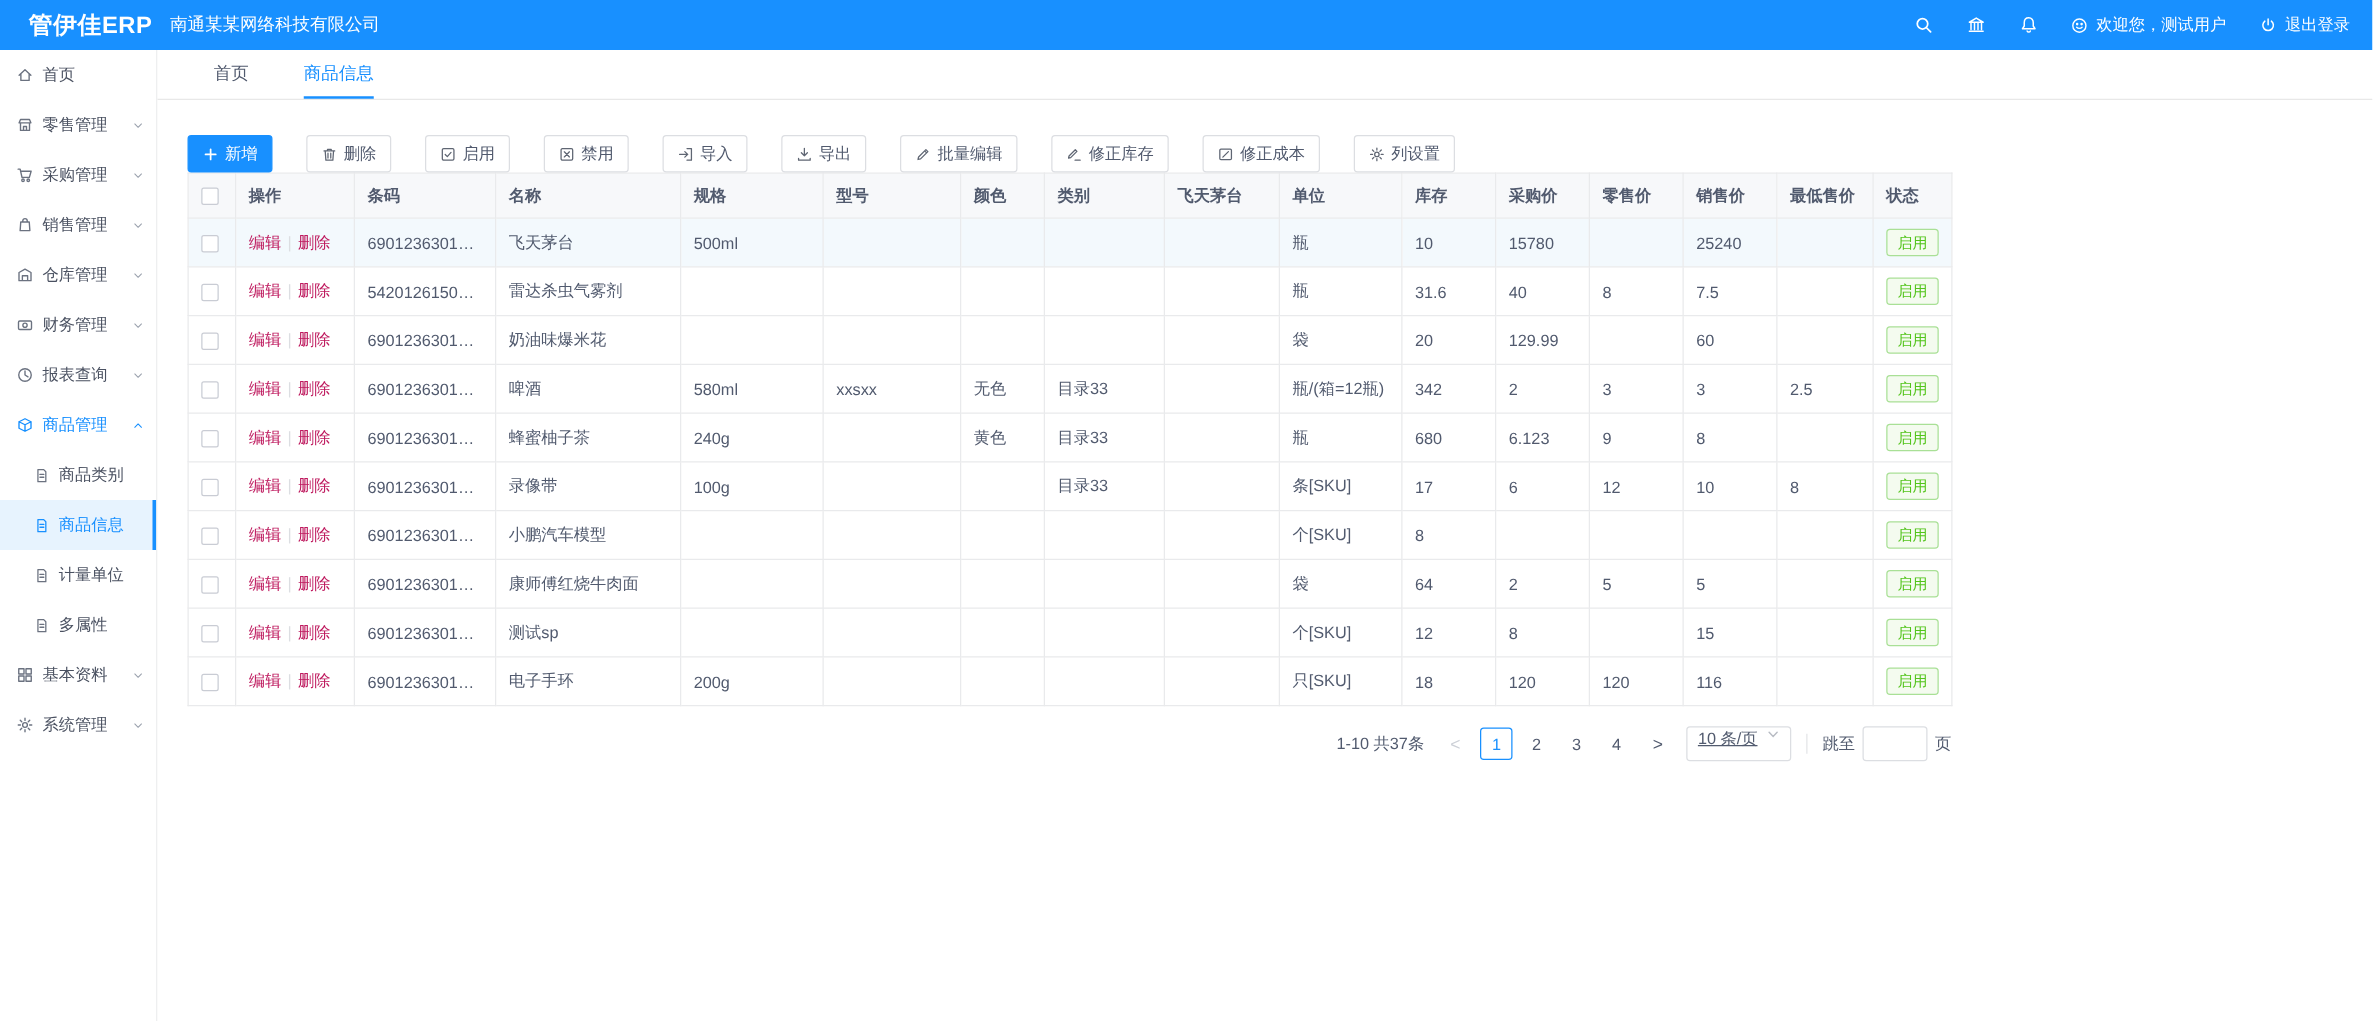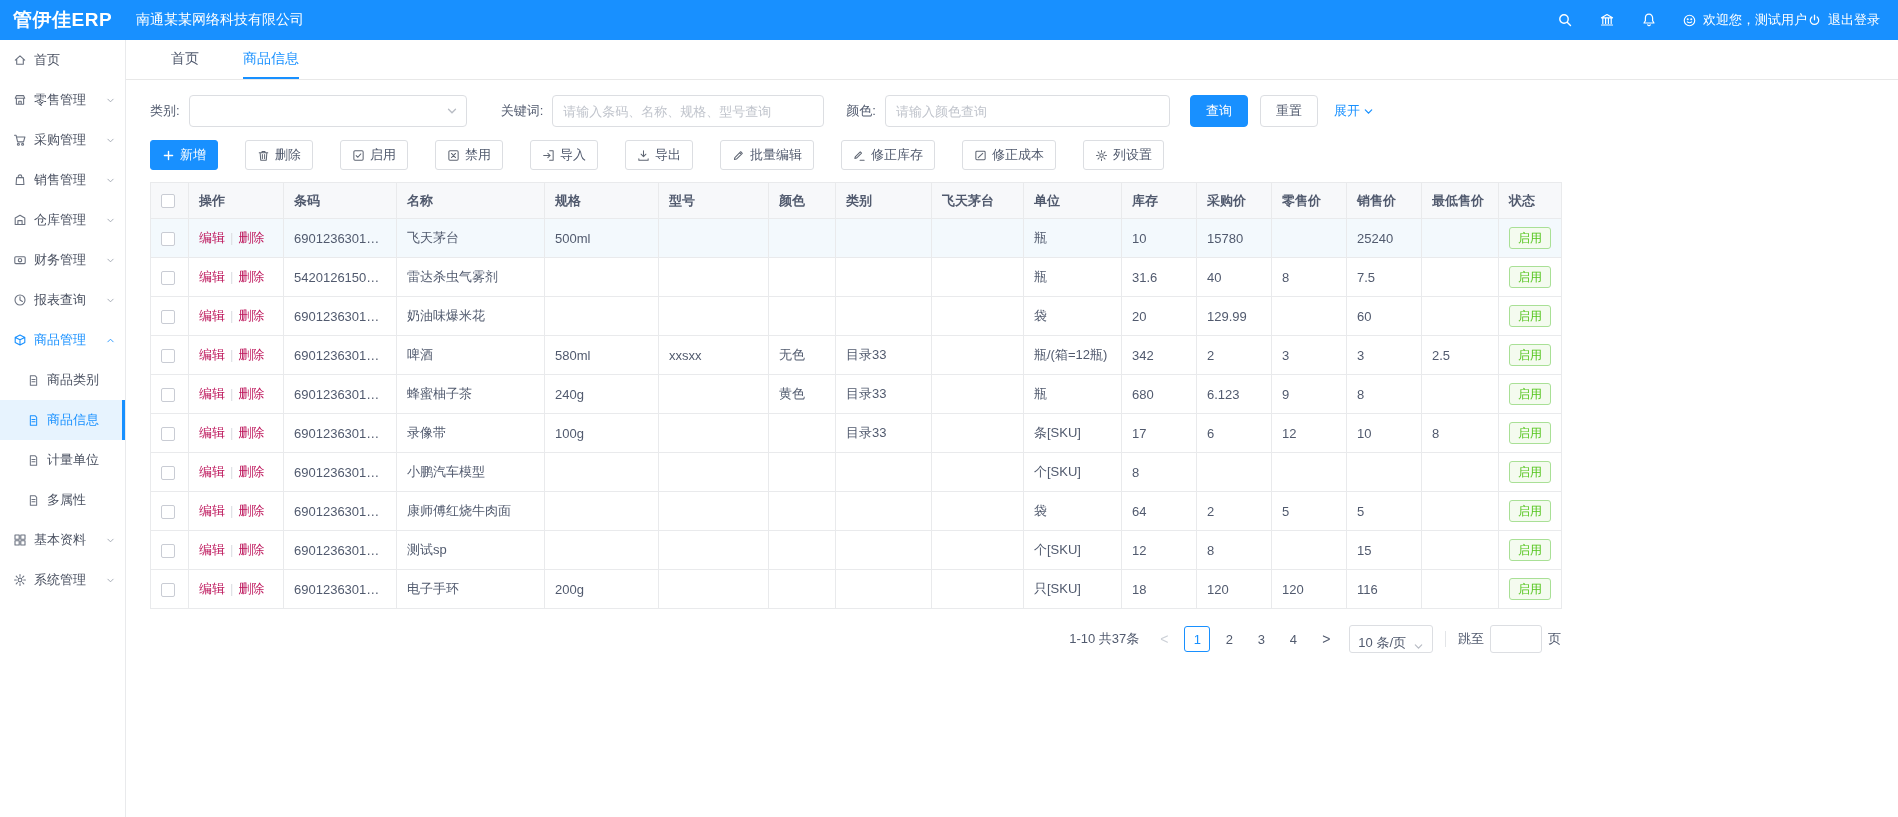--- a/index.html
+++ b/index.html
@@ -2,25 +2,25 @@
 <html><head>
 <meta charset="utf-8">
 <style>
   *{box-sizing:border-box;margin:0;padding:0;}
   html,body{background:#fff;}
   body{width:1898px;height:817px;font-family:"Liberation Sans","DejaVu Sans",sans-serif;font-size:13px;color:#515a6e;overflow:hidden;}
   .page{width:1898px;height:817px;display:flex;flex-direction:column;overflow:hidden;}
 
   
   .topbar{height:40px;background:#1890ff;display:flex;align-items:center;color:#fff;flex:none;}
-  .logo{width:126px;padding-left:13px;font-size:19px;font-weight:bold;letter-spacing:.5px;white-space:nowrap;}
+  .logo{width:126px;padding-left:23px;font-size:19px;font-weight:bold;letter-spacing:.5px;white-space:nowrap;}
   .company{font-size:14px;margin-left:10px;white-space:nowrap;}
   .spacer{flex:1;}
   .hicon{width:18px;height:18px;margin-right:24px;display:inline-flex;align-items:center;justify-content:center;cursor:pointer;color:#fff;}
-  .huser{display:inline-flex;align-items:center;gap:6px;font-size:13px;cursor:pointer;white-space:nowrap;}
+  .huser{display:inline-flex;align-items:center;gap:6px;font-size:13px;margin-right:26px;cursor:pointer;white-space:nowrap;}
 
   
   .bodywrap{flex:1;display:flex;min-height:0;}
   .sidebar{width:126px;flex:none;border-right:1px solid #e9eaec;background:#fff;overflow:hidden;}
   .side-item{height:40px;display:flex;align-items:center;padding:0 9px 0 13px;cursor:pointer;color:#4a5161;}
   .side-item .icon{width:14px;height:14px;margin-right:7px;color:#6b7280;display:inline-flex;flex:none;}
   .side-item .label{flex:1;white-space:nowrap;}
   .side-item .arrow{width:11px;height:11px;color:#9aa1ad;margin:0;}
   .side-item.parent-active{color:#1890ff;}
   .side-item.parent-active .icon,.side-item.parent-active .arrow{color:#1890ff;}
@@ -50,39 +50,39 @@
   .expand{color:#1890ff;cursor:pointer;display:inline-flex;align-items:center;gap:3px;font-size:13px;text-decoration:none;}
 
   
   .toolbar{display:flex;gap:27px;margin-top:13px;}
   .tbtn{height:30px;padding:0 11px;border:1px solid #dcdee2;background:#fff;border-radius:3px;font-size:13px;color:#515a6e;cursor:pointer;display:inline-flex;align-items:center;gap:5px;font-family:inherit;white-space:nowrap;}
   .tbtn .icon{width:13px;height:13px;display:inline-flex;color:#5f6673;flex:none;}
   .tbtn.primary{background:#1890ff;border-color:#1890ff;color:#fff;}
   .tbtn.primary .icon{color:#fff;}
 
   
-  .grid{margin-top:12px;border-collapse:collapse;table-layout:fixed;width:1411px;}
+  .grid{margin-top:0;border-collapse:collapse;table-layout:fixed;width:1411px;}
   .grid th,.grid td{border:1px solid #e9eaec;padding:0 10px;height:39px;text-align:left;font-size:13px;overflow:hidden;white-space:nowrap;text-overflow:ellipsis;}
   .grid th{background:#f7f8fa;height:36px;font-weight:bold;color:#515a6e;}
   .grid tbody tr:first-child td{background:#f3f9fd;}
   .col-check{text-align:center;padding:0;}
   .cbx{display:inline-block;width:14px;height:14px;border:1px solid #c9ccd4;border-radius:2px;background:#fff;vertical-align:middle;cursor:pointer;}
   .oplink{color:#be185d;cursor:pointer;text-decoration:none;}
   .opdiv{color:#dcdee2;margin:0 5px;}
   .badge{display:inline-block;padding:2px 8px;font-size:12px;color:#52c41a;background:#f4fbef;border:1px solid #a9e096;border-radius:3px;line-height:16px;cursor:pointer;}
 
   
   .pagination{width:1411px;display:flex;justify-content:flex-end;align-items:center;margin-top:16px;gap:6px;color:#515a6e;}
   .pg-total{margin-right:8px;}
   .pg-arrow{min-width:22px;text-align:center;cursor:pointer;font-size:14px;color:#515a6e;}
   .pg-arrow.disabled{color:#ccd0d7;}
   .pages{display:inline-flex;align-items:center;}
   .pg-num{min-width:26px;height:26px;display:inline-flex;align-items:center;justify-content:center;border-radius:3px;cursor:pointer;margin:0 3px;border:1px solid transparent;}
   .pg-num.current{border-color:#1890ff;color:#1890ff;}
-  .pg-size{height:28px;border:1px solid #dcdee2;border-radius:3px;display:inline-flex;align-items:flex-end;gap:7px;padding:0 8px;color:#515a6e;cursor:pointer;margin-left:6px;}
+  .pg-size{height:28px;border:1px solid #dcdee2;border-radius:3px;display:inline-flex;align-items:flex-start;gap:7px;padding:0 8px;color:#515a6e;cursor:pointer;margin-left:6px;text-decoration:underline;}
   .pg-size .txt{color:#515a6e;}
   .vdiv{width:1px;height:16px;background:#e3e5e8;margin:0 6px;}
   .jump{width:52px;height:28px;border-radius:3px;padding:0 6px;}
   .chev{display:inline-flex;color:#b8bcc4;}
   .expand .chev{color:#1890ff;}
 </style>
 </head>
 <body>
 
 <div class="page">
@@ -304,44 +304,20 @@
 
     <main class="main">
 
       <div class="tabbar">
         <div class="tab">首页</div>
         <div class="tab active">商品信息</div>
       </div>
 
       <div class="content">
 
-        <div class="filterbar">
-          <span class="flabel">类别:</span>
-          <div class="select cat-select">
-            <span class="chev">
-              <svg viewBox="0 0 12 12" fill="none" stroke="currentColor" stroke-width="1.3" stroke-linecap="round" width="12" height="12">
-                  <path d="M2.5 4.2 6 7.8 9.5 4.2"></path>
-                </svg>
-            </span>
-          </div>
-          <span class="flabel ml34">关键词:</span>
-          <input class="inp w272" placeholder="请输入条码、名称、规格、型号查询" style="">
-          <span class="flabel ml22">颜色:</span>
-          <input class="inp w285" placeholder="请输入颜色查询" style="">
-          <button class="btn primary ml20">查询</button>
-          <button class="btn ml12">重置</button>
-          <a class="expand ml16">
-            <span>展开</span>
-            <span class="chev">
-              <svg viewBox="0 0 12 12" fill="none" stroke="currentColor" stroke-width="1.3" stroke-linecap="round" width="11" height="11">
-                  <path d="M2.5 4.2 6 7.8 9.5 4.2"></path>
-                </svg>
-            </span>
-          </a>
-        </div>
 
         <div class="toolbar">
             <button class="tbtn primary">
               <span class="icon">
                 <svg viewBox="0 0 14 14" fill="none" stroke="currentColor" stroke-width="1.1" stroke-linecap="round" stroke-linejoin="round" width="100%" height="100%">
                   <path d="M7 2.6v8.8M2.6 7h8.8" stroke-width="1.5"></path>
                 </svg>
               </span>
               <span>新增</span>
             </button>

